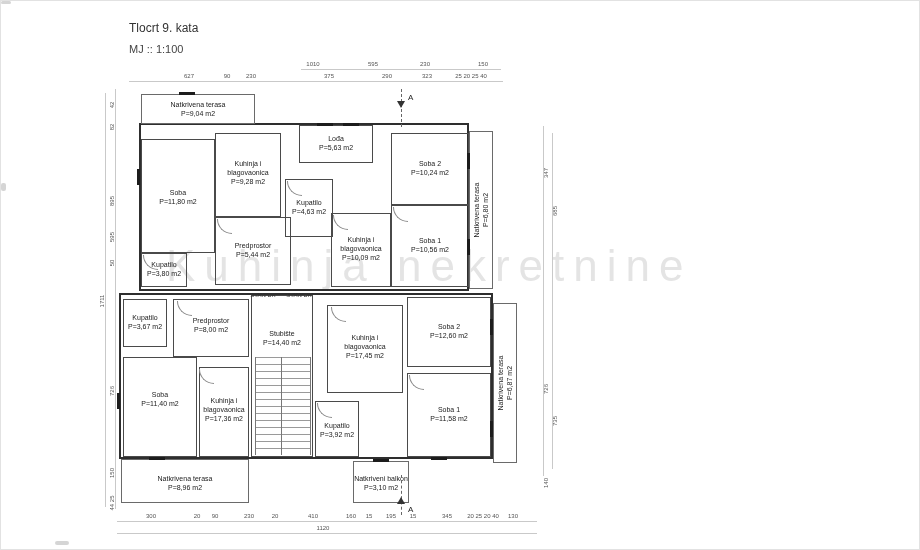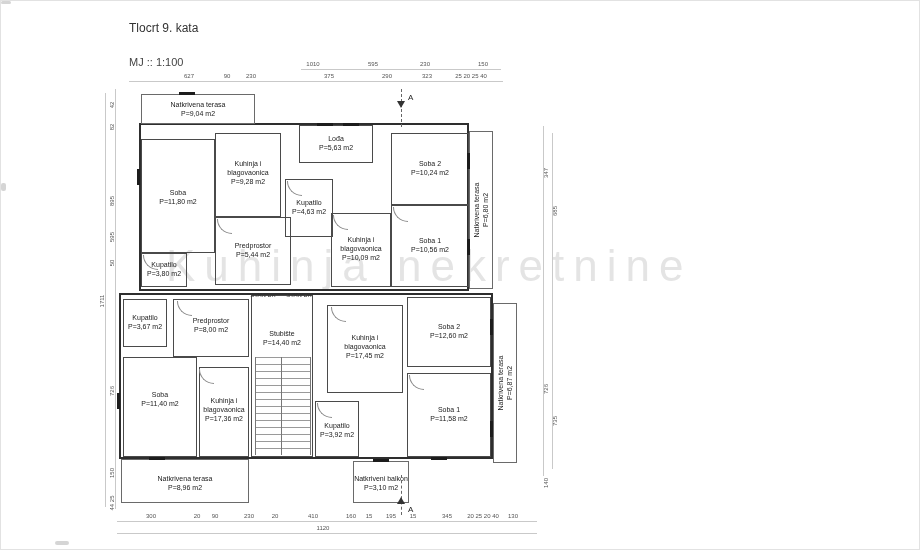--- a/index.html
+++ b/index.html
@@ -1,21 +1,21 @@
 <!DOCTYPE html>
 <html><head>
 <meta charset="utf-8">
 <style>
   html,body{margin:0;padding:0}
   body{width:920px;height:550px;position:relative;background:#fff;
        font-family:"Liberation Sans",sans-serif;overflow:hidden;color:#222}
   .sheet{position:absolute;inset:0;background:#fff;border:1px solid #e2e2e2}
   .titleblock{position:absolute;left:128px;top:20px}
   .title{font-size:12px;color:#333}
-  .scale{font-size:11px;color:#444;margin-top:21px}
+  .scale{font-size:11px;color:#444;margin-top:8px}
   .watermark{position:absolute;left:165px;top:240px;font-size:44px;letter-spacing:9px;
              color:rgba(90,90,90,0.16);white-space:nowrap;pointer-events:none}
   .room{position:absolute;border:1px solid #4a4a4a;box-sizing:border-box}
   .outer{border:2px solid #2e2e2e}
   .terr{border:1px solid #6a6a6a}
   .rlabel{position:absolute;font-size:7px;line-height:1.3;text-align:center;
           transform:translate(-50%,-50%);color:#1a1a1a}
   .rlabel span{display:block}
   .rlabel.vert{transform:translate(-50%,-50%) rotate(-90deg);width:70px}
   .dim{position:absolute;font-size:6px;color:#555;transform:translate(-50%,0);white-space:nowrap}

